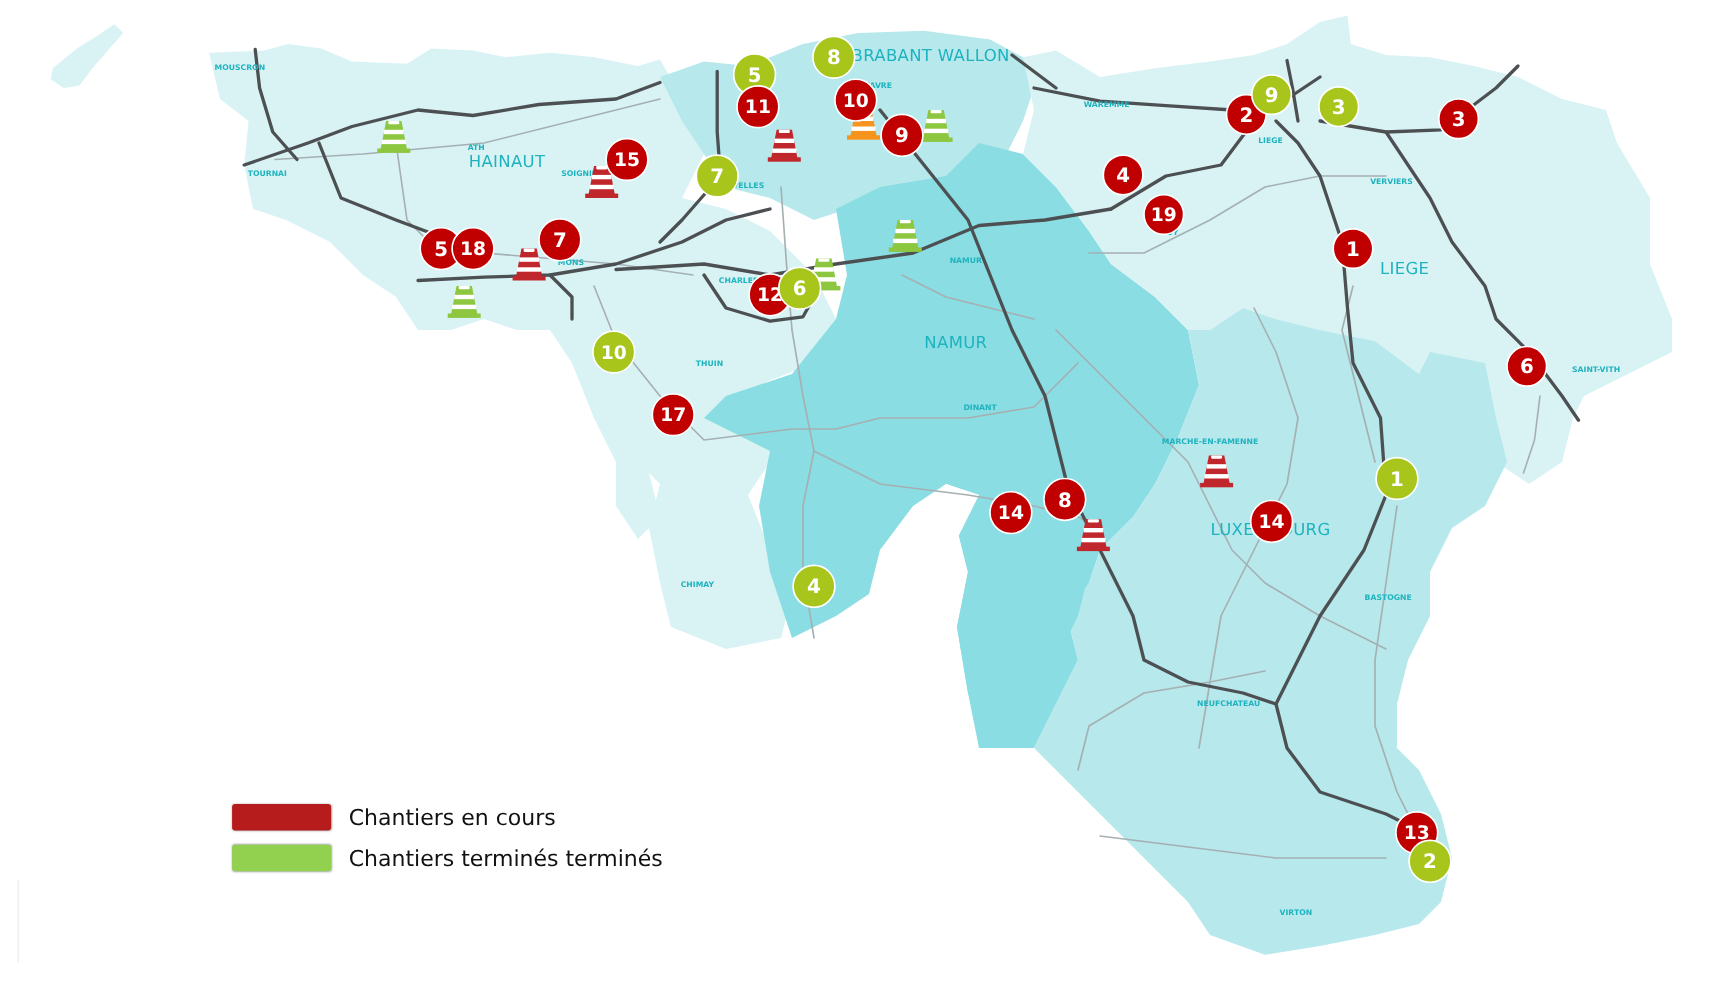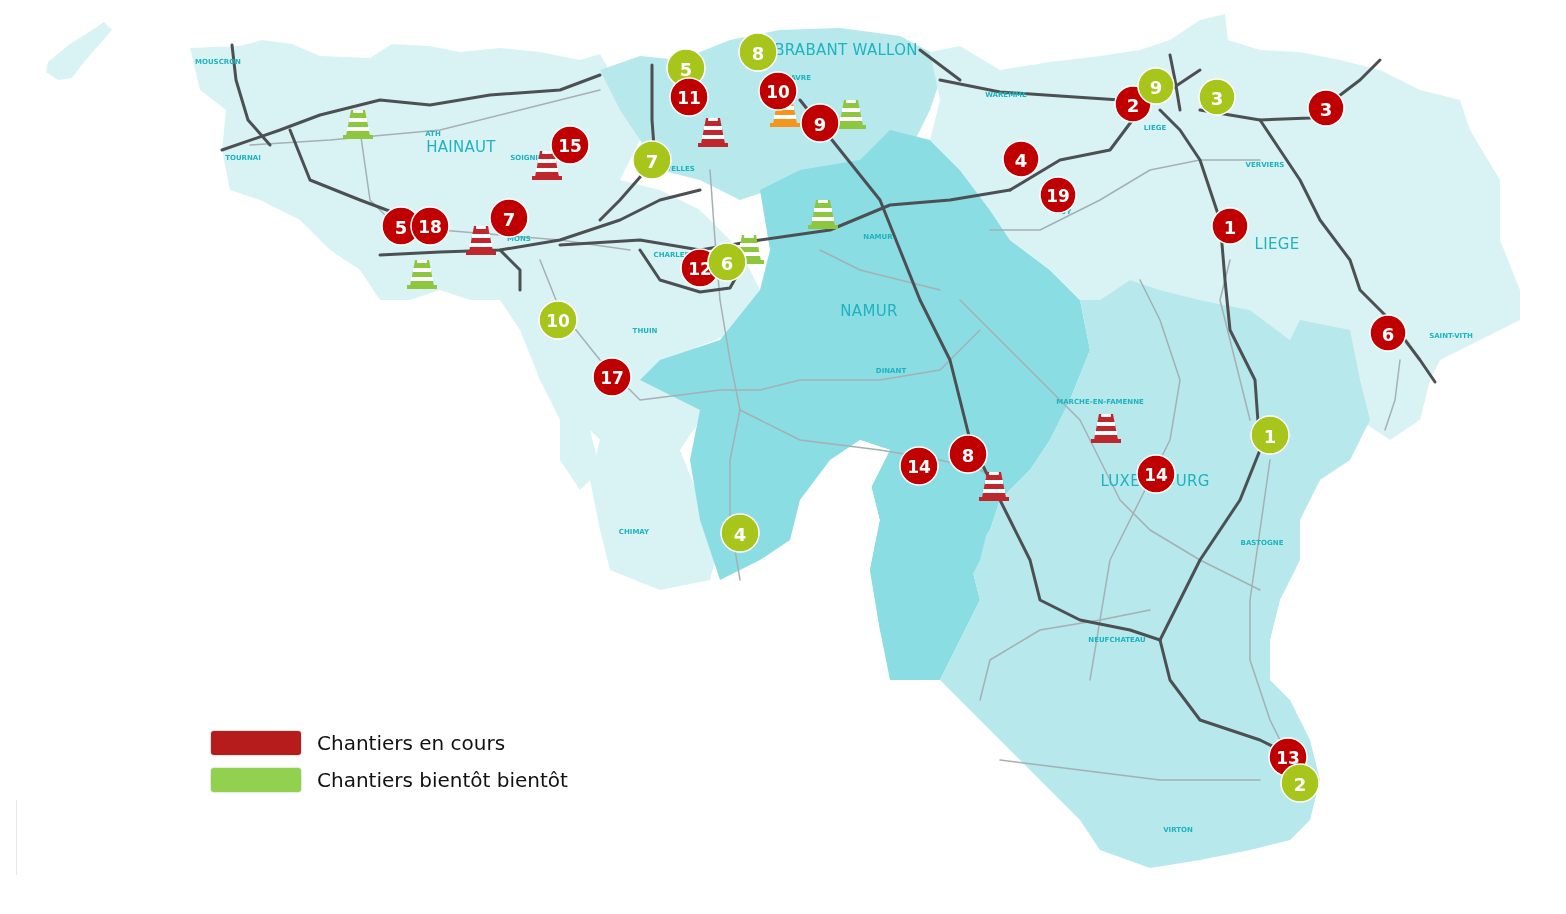--- a/index.html
+++ b/index.html
@@ -315,15 +315,15 @@
 
 <div class="left-rule"></div>
 
 <div class="legend">
   <div class="legend-row">
     <div class="legend-swatch" style="background:#b71c1c"></div>
     <span class="legend-label">Chantiers en cours</span>
   </div>
   <div class="legend-row">
     <div class="legend-swatch" style="background:#92d050"></div>
-    <span class="legend-label">Chantiers bientôt bientôt</span>
+    <span class="legend-label">Chantiers terminés terminés</span>
   </div>
 </div>
 
 </body></html>

